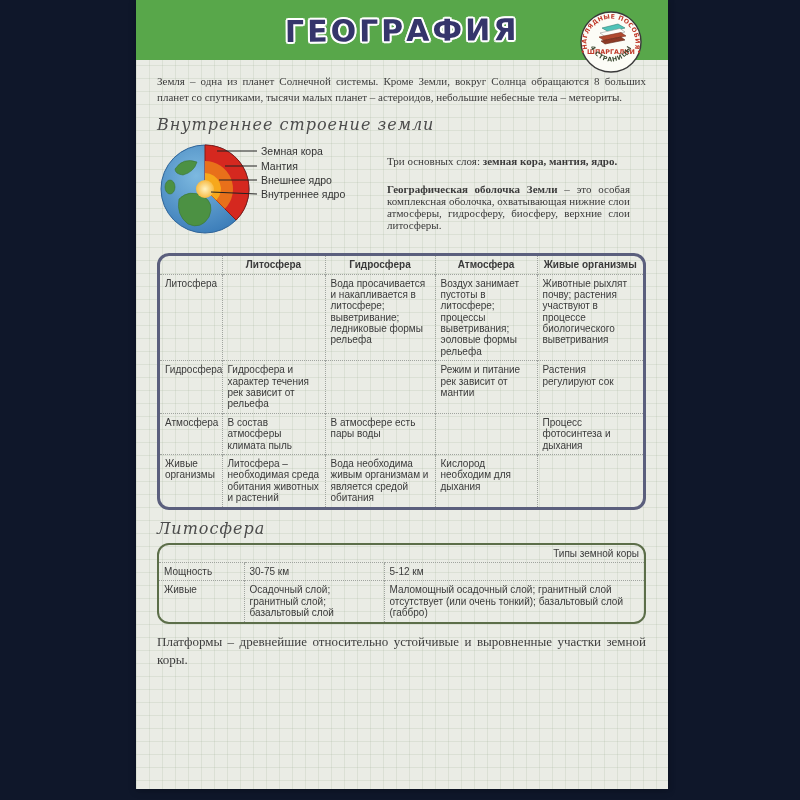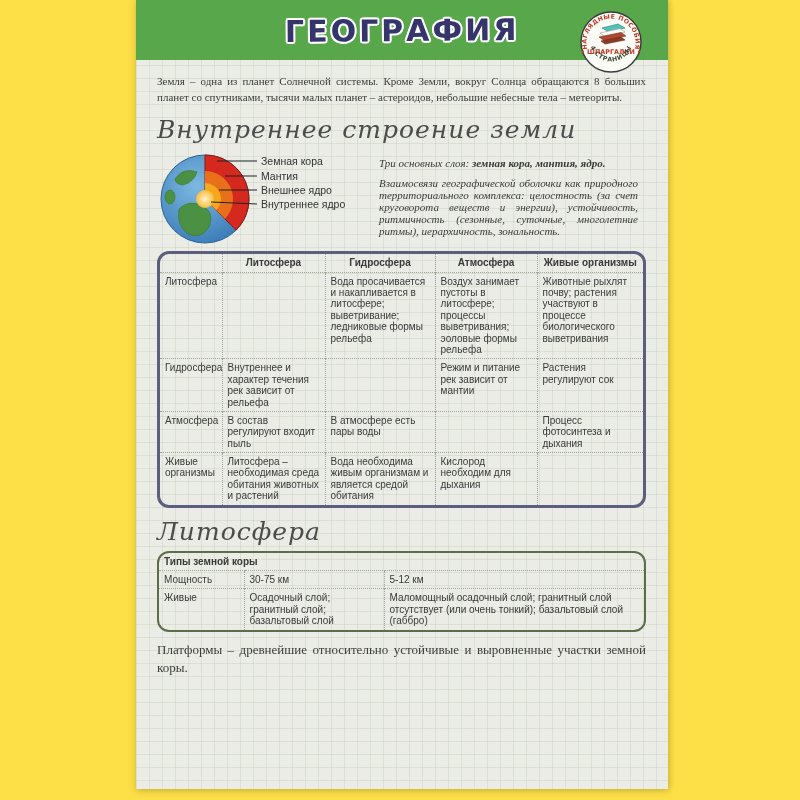--- a/index.html
+++ b/index.html
@@ -1,20 +1,20 @@
 <!DOCTYPE html>
 <html><head>
 <meta charset="utf-8">
 <style>
   html,body{margin:0;padding:0;}
   body{
     width:800px;height:800px;background:#ffffff;overflow:hidden;
     font-family:"Liberation Serif",serif;
   }
-  .stage{position:relative;width:800px;height:800px;background:#fde047;}
+  .stage{position:relative;width:800px;height:800px;background:#0f172a;}
   .card{
     position:absolute;left:136px;top:0;width:532px;height:789px;
     background-color:#eaece5;
     background-image:
       linear-gradient(rgba(160,175,150,.20) 1px, transparent 1px),
       linear-gradient(90deg, rgba(160,175,150,.20) 1px, transparent 1px);
     background-size:13px 13px;
     box-shadow:0 2px 8px rgba(0,0,0,.18), 2px 0 5px rgba(0,0,0,.08);
     overflow:hidden;
   }
@@ -32,39 +32,39 @@
   }
   .badge{
     position:absolute;top:11px;right:26px;width:62px;height:62px;z-index:5;
   }
   .card-body{padding:10px 22px 8px 21px;}
   .intro{
     font-size:11px;line-height:1.42;color:#3c3c3c;margin:4px 0 10px 0;text-align:justify;
   }
   .script-heading{
     font-family:"DejaVu Serif",serif;font-style:italic;
-    font-size:25px;color:#4c4c4c;letter-spacing:1px;margin:2px 0 5px 0;
+    font-size:16px;color:#4c4c4c;letter-spacing:1px;margin:2px 0 5px 0;
   }
   .figure-row{display:flex;gap:8px;margin:2px 0 6px 0;}
   .earth-svg{flex:0 0 206px;}
   .figure-text{flex:1;font-size:11px;line-height:1.09;color:#3a3a3a;text-align:justify;}
-  .figure-text p{margin:8px;font-style:italic;}
+  .figure-text p{margin:16px;}
   b{font-weight:bold;}
   
   .frame{border-radius:12px;overflow:hidden;margin:0 0 9px 0;}
   .frame-navy{border:3px solid #5b5f7d;}
   .frame-green{border:2.5px solid #5c6e49;}
   table{border-collapse:collapse;width:100%;table-layout:fixed;
         font-family:"Liberation Sans",sans-serif;font-size:10px;line-height:1.14;color:#3a3a3a;}
   td,th{border-left:1px dotted #a0a49f;border-top:1px dotted #a0a49f;
         padding:3px 5px;vertical-align:top;text-align:left;font-weight:normal;}
   tr td:first-child, tr th:first-child{border-left:none;}
   tr:first-child td, tr:first-child th{border-top:none;}
   th.colhead{font-weight:bold;text-align:center;}
-  td.span-title{font-weight:bold;text-align:left;border-left:none;}
+  td.span-title{font-weight:normal;text-align:right;border-left:none;}
   .para{font-size:13px;line-height:1.4;color:#3c3c3c;margin:2px 0 7px 0;text-align:justify;}
   .badge-arc-text{fill:#c03a2b;font-family:"DejaVu Sans",sans-serif;font-weight:bold;font-size:6.2px;letter-spacing:.4px;}
   .badge-mid-text{fill:#c03a2b;font-family:"DejaVu Sans",sans-serif;font-weight:bold;font-size:6.4px;}
   .badge-bottom-text{fill:#3c4a32;font-family:"DejaVu Sans",sans-serif;font-weight:bold;font-size:6.2px;letter-spacing:.6px;}
   .earth-label{fill:#333;font-family:"Liberation Sans",sans-serif;font-size:10.5px;}
 </style>
 </head>
 <body>
 
 <div class="stage">
@@ -137,21 +137,21 @@
             <line x1="54" y1="53" x2="100" y2="55"></line>
           </g>
           <text class="earth-label" x="104" y="16">Земная кора</text>
           <text class="earth-label" x="104" y="31">Мантия</text>
           <text class="earth-label" x="104" y="45">Внешнее ядро</text>
           <text class="earth-label" x="104" y="59">Внутреннее ядро</text>
         </svg>
 
         <div class="figure-text">
           <p><span>Три основных слоя: </span><b>земная кора, мантия, ядро.</b></p>
-          <p>Взаимосвязи географической оболочки как природного территориального комплекса: целостность (за счет круговорота веществ и энергии), устойчивость, ритмичность (сезонные, суточные, многолетние ритмы), иерархичность, зональность.</p>
+          <p><b>Географическая оболочка Земли</b><span> – это особая комплексная оболочка, охватывающая нижние слои атмосферы, гидросферу, биосферу, верхние слои литосферы.</span></p>
         </div>
       </div>
 
       <div class="frame frame-navy">
         <table>
           <colgroup>
               <col style="width:62px">
               <col style="width:103px">
               <col style="width:110px">
               <col style="width:102px">
@@ -167,28 +167,28 @@
           </tr>
           <tr>
             <td>Литосфера</td>
             <td></td>
             <td>Вода просачивается и накапливается в литосфере; выветривание; ледниковые формы рельефа</td>
             <td>Воздух занимает пустоты в литосфере; процессы выветривания; эоловые формы рельефа</td>
             <td>Животные рыхлят почву; растения участвуют в процессе биологического выветривания</td>
           </tr>
           <tr>
             <td>Гидросфера</td>
-            <td>Внутреннее и характер течения рек зависит от рельефа</td>
+            <td>Гидросфера и характер течения рек зависит от рельефа</td>
             <td></td>
             <td>Режим и питание рек зависит от мантии</td>
             <td>Растения регулируют сок</td>
           </tr>
           <tr>
             <td>Атмосфера</td>
-            <td>В состав регулируют входит пыль</td>
+            <td>В состав атмосферы климата пыль</td>
             <td>В атмосфере есть пары воды</td>
             <td></td>
             <td>Процесс фотосинтеза и дыхания</td>
           </tr>
           <tr>
             <td>Живые организмы</td>
             <td>Литосфера – необходимая среда обитания животных и растений</td>
             <td>Вода необходима живым организмам и является средой обитания</td>
             <td>Кислород необходим для дыхания</td>
             <td></td>

